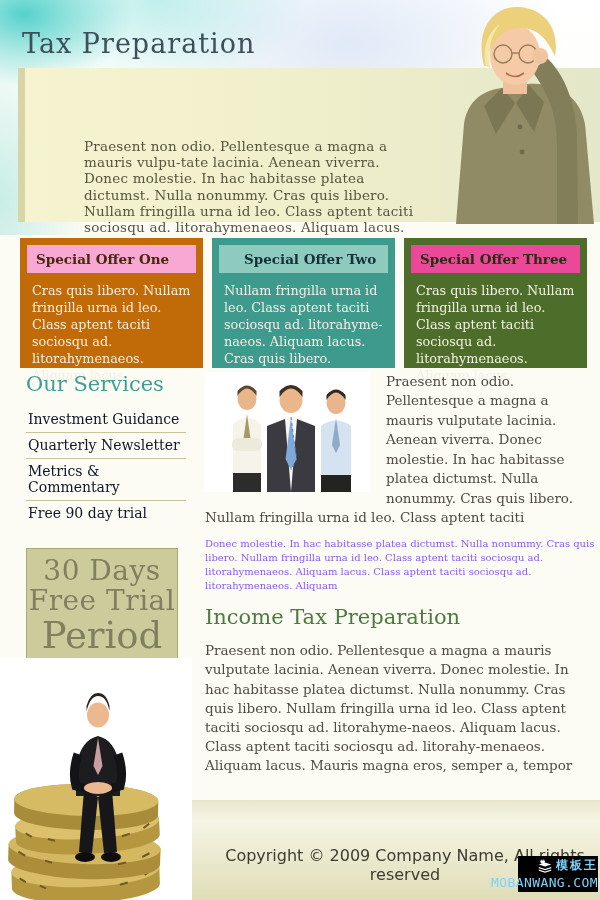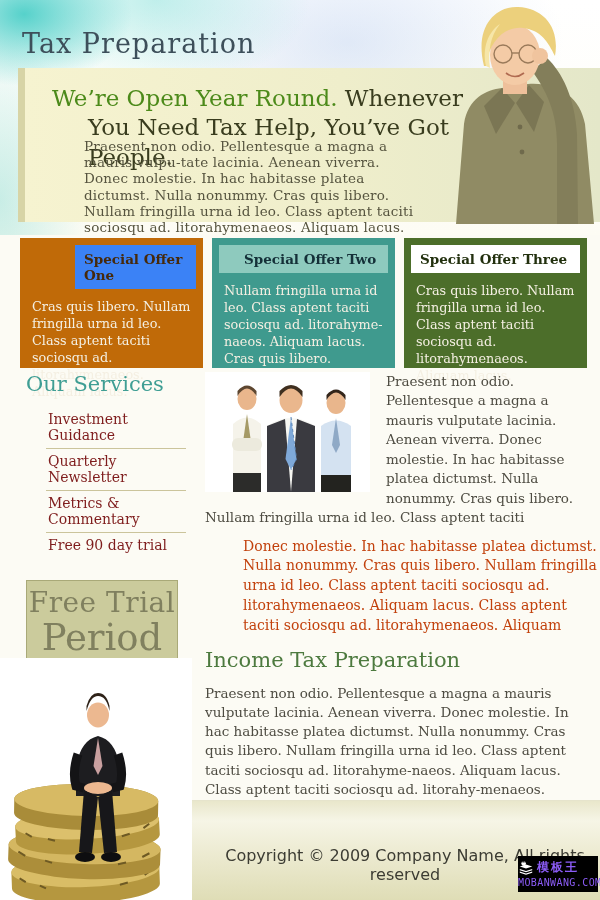--- a/index.html
+++ b/index.html
@@ -36,85 +36,81 @@
   .hero-para {
     position:absolute; left:59px; top:70px; width:338px;
     font-size:13.5px; line-height:1.2; color:#56543f; letter-spacing:0.2px;
   }
   .woman-photo { position:absolute; right:0; top:2px; width:172px; height:222px; }
   
   .offers { position:absolute; left:20px; top:238px; width:567px; display:flex; gap:9px; }
   .offer { flex:1; height:130px; padding:7px; color:#f4efe2; }
   .offer-head { padding:6px 9px; font-size:13.5px; font-weight:bold; }
   .offer-body { padding:9px 5px 0 5px; font-size:12.8px; line-height:1.33; }
-  .offer-1 { background:#c06a08; } .offer-1 .offer-head { background:#3b82f6; color:#46290a;margin-left:48px; }
+  .offer-1 { background:#c06a08; } .offer-1 .offer-head { background:#f9a8d4; color:#46290a; }
   .offer-2 { background:#3f9a8e; } .offer-2 .offer-head { background:#8ecabe; color:#143038;padding-left:25px; }
-  .offer-3 { background:#4c6e2a; } .offer-3 .offer-head { background:#ffffff; color:#22300e; }
+  .offer-3 { background:#4c6e2a; } .offer-3 .offer-head { background:#ec4899; color:#22300e; }
   
   .left-col { position:absolute; left:26px; top:372px; width:166px; }
   .services-title { font-size:21px; font-weight:normal; color:#3f9e94; margin-bottom:11px; }
   .services-list { list-style:none; width:160px; }
   .services-list li {
-    font-size:14px; color:#7f1d1d; padding:4px 2px 5px 2px;
-    border-bottom:1px solid #cbc49b; cursor:pointer;margin-left:20px;
+    font-size:14px; color:#0f172a; padding:4px 2px 5px 2px;
+    border-bottom:1px solid #cbc49b; cursor:pointer;
   }
   .services-list li:last-child { border-bottom:none; }
   .trial-box {
     margin-top:22px; width:152px; height:118px;
     background:#cbcb9c; border:1px solid #a9a978;
     text-align:center; color:#80805f; padding-top:7px;
   }
   .trial-line1, .trial-line2 { font-size:28px; line-height:30px; letter-spacing:0.5px; }
   .trial-line3 { font-size:37px; line-height:40px; }
   
   .right-col { position:absolute; left:205px; top:372px; width:392px; }
   .about-title { font-size:21px; font-weight:normal; color:#cd7a26; margin-bottom:14px; }
   .about-row { overflow:hidden; }
   .team-photo { float:left; width:165px; height:120px; margin-right:16px; background:#ffffff; }
   .about-side { font-size:13.5px; line-height:1.44; color:#4e4c42; }
-  .about-full { clear:both; padding-top:9px; font-size:14px; line-height:1.42; color:#c2410c;margin-left:38px; }
+  .about-full { clear:both; padding-top:9px; font-size:10px; line-height:1.42; color:#8b5cf6; }
   .income-title { font-size:21px; font-weight:normal; color:#4d7a3f; margin:12px 0 12px 0; }
   .income-para { font-size:13.5px; line-height:1.42; color:#4e4c42; }
   
   .footer {
     position:absolute; left:0; top:800px; width:600px; height:100px;
     background:linear-gradient(180deg,#e9e7cb 0%, #f6f5e6 20%, #ecead0 55%, #dfddb6 100%);
     border-top:1px solid #e6e4cc;
   }
   .copyright {
     position:absolute; left:210px; top:45px;
     font-family:"DejaVu Sans","Liberation Sans",sans-serif;
     font-size:16px; color:#3c3c33;text-align:center;
   }
   .coins-photo { position:absolute; left:0; top:658px; width:192px; height:242px; }
   .mobanwang-logo {
     position:absolute; right:2px; top:55px; width:80px; height:36px;
-    background:#000; color:#8b5cf6; cursor:pointer;
-    display:flex; flex-direction:column; align-items:flex-start; justify-content:center;
+    background:#000; color:#7dd3fc; cursor:pointer;
+    display:flex; flex-direction:column; align-items:flex-end; justify-content:center;
   }
   .logo-top { display:flex; align-items:center; gap:3px; }
   .logo-cn { font-size:12px; font-weight:bold; letter-spacing:2px;
     font-family:"DejaVu Sans",sans-serif; line-height:13px; }
   .logo-url { font-family:"DejaVu Sans Mono","Liberation Mono",monospace;
-    font-size:10px; letter-spacing:0.4px; margin-top:2px; }
+    font-size:13px; letter-spacing:0.4px; margin-top:2px; }
 </style>
 </head>
 <body>
 
 <div id="app">
 
   <div class="header-bg"></div>
 
   <h1 class="page-title">Tax Preparation</h1>
 
   <div class="hero">
-    <div class="hero-headline">
-      <span class="green">We’re Open Year Round.</span><span> Whenever</span>
-      <span class="line2">You Need Tax Help, You’ve Got People.</span>
-    </div>
     <p class="hero-para">Praesent non odio. Pellentesque a magna a mauris vulpu-tate lacinia. Aenean viverra. Donec molestie.  In hac habitasse platea dictumst. Nulla nonummy. Cras quis libero. Nullam fringilla urna id leo.  Class aptent taciti sociosqu ad. litorahymenaeos. Aliquam lacus. Class aptent</p>
   </div>
 
   <svg class="woman-photo" viewBox="0 0 172 222">
     <path d="M28 222 L36 122 C40 96 58 88 74 86 L100 82 C132 80 152 96 157 122 L166 222 Z" fill="#908b64"></path>
     <path d="M150 222 L149 132 C147 96 134 70 119 56 L104 69 C118 88 129 110 129 142 L129 222 Z" fill="#837e5a"></path>
     <path d="M74 86 L87 101 L68 132 L56 104 Z" fill="#7b7654"></path>
     <path d="M101 83 L88 101 L106 130 L116 100 Z" fill="#7b7654"></path>
     <rect x="75" y="74" width="24" height="18" fill="#eec09b"></rect>
     <ellipse cx="87" cy="53" rx="25" ry="30" fill="#f4cba6"></ellipse>
@@ -148,20 +144,21 @@
 
   <div class="left-col">
     <h2 class="services-title">Our Services</h2>
     <ul class="services-list">
       <li>Investment Guidance</li>
       <li>Quarterly Newsletter</li>
       <li>Metrics &amp; Commentary</li>
       <li>Free 90 day trial</li>
     </ul>
     <div class="trial-box">
+      <div class="trial-line1">30 Days</div>
       <div class="trial-line2">Free Trial</div>
       <div class="trial-line3">Period</div>
     </div>
   </div>
 
   <div class="right-col">
     <div class="about-row">
 
       <svg class="team-photo" viewBox="0 0 165 120">
         <rect width="165" height="120" fill="#ffffff"></rect>

